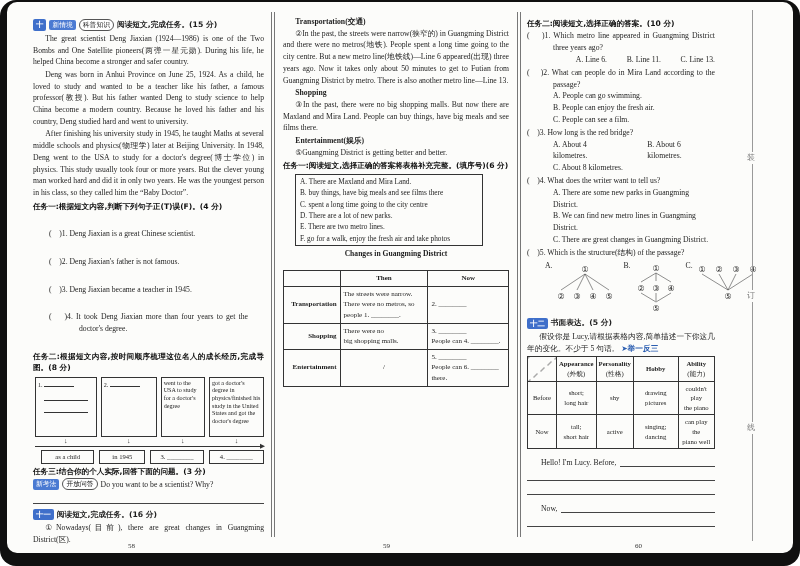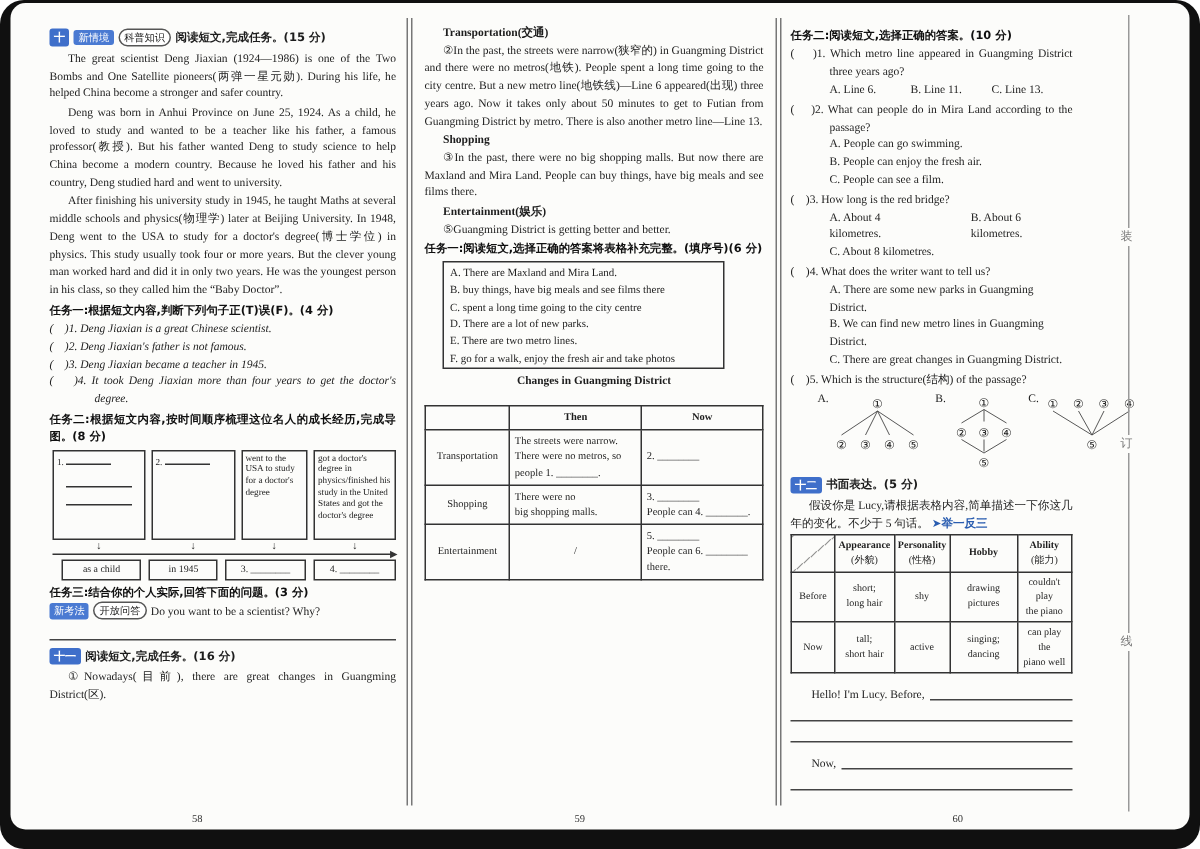--- a/index.html
+++ b/index.html
@@ -12,24 +12,24 @@
   .col1{left:26px;width:231px;}
   .col2{left:276px;width:226px;}
   .col3{left:520px;width:188px;}
   .sep{position:absolute;top:10px;bottom:16px;width:2px;border-left:1px solid #777;border-right:1px solid #777;}
   .sep1{left:264px;}
   .sep2{left:510px;}
 
   .para{font-size:7.7px;line-height:11.7px;text-align:justify;text-indent:1.6em;margin:0 0 1px;}
   .h-en{font-size:7.7px;line-height:11.7px;font-weight:bold;text-indent:1.6em;margin:0;}
   .task-cn{font-family:"DejaVu Sans",sans-serif;font-weight:bold;font-size:7.6px;line-height:11.4px;margin:2px 0 1px;color:#101010;text-align:justify;}
-  .tf{font-size:7.7px;line-height:11.8px;padding-left:30px;text-indent:-30px;white-space:pre-wrap;text-align:justify;margin:0;font-style:italic;}
+  .tf{font-size:7.7px;line-height:11.8px;padding-left:30px;text-indent:-30px;white-space:pre-wrap;text-align:justify;margin:16px;}
   .q{font-size:7.7px;line-height:11.8px;padding-left:26px;text-indent:-26px;white-space:pre-wrap;text-align:justify;margin:1px 0 0;}
   .opt{font-size:7.7px;line-height:11.8px;margin-left:26px;}
-  .opts-row{display:flex;margin-left:26px;gap:0;font-size:7.7px;line-height:11.8px;}
+  .opts-row{display:flex;margin-left:26px;gap:0;font-size:7.7px;line-height:11.8px;text-align:right;}
   .opts-row>span{flex:1;}
   .opts-row2{display:flex;margin-left:26px;gap:26px;font-size:7.7px;line-height:11.8px;}
 
   .sec-hdr{display:flex;align-items:center;gap:3px;margin:3px 0 2px;}
   .badge-num{background:#3f6fca;color:#fff;font-family:"DejaVu Sans",sans-serif;font-weight:bold;font-size:7.4px;line-height:1;padding:2px 3px;border-radius:2px;}
   .badge-fill{background:#4a7ad2;color:#fff;font-family:"DejaVu Sans",sans-serif;font-size:6.8px;line-height:1;padding:2px 3px;border-radius:2px;}
   .badge-outline{border:1px solid #555;border-radius:6px;font-family:"DejaVu Sans",sans-serif;font-size:6.8px;line-height:1;padding:1.5px 3px;color:#1a1a1a;background:#fff;}
   .sec-title{font-family:"DejaVu Sans",sans-serif;font-weight:bold;font-size:7.7px;}
   .inline-q{font-size:7.7px;}
 
@@ -49,21 +49,21 @@
   .sb1{width:48px;} .sb2{width:40px;} .sb3{width:48px;} .sb4{width:50px;}
 
   .badge-row{display:flex;align-items:center;gap:3px;margin:1px 0 1px;}
   .ans-line{border-bottom:0.8px solid #444;height:12px;margin:0 0 5px;}
 
   .opt-box{border:1px solid #333;margin:2px 0 2px 12px;padding:1px 4px;font-size:7.3px;line-height:11.4px;width:178px;}
   .tbl-title{font-weight:bold;font-size:7.6px;text-align:center;margin:3px 0 12px;}
   table{border-collapse:collapse;}
   .mtbl{width:100%;font-size:7px;line-height:10.6px;}
   .mtbl td{border:1px solid #333;padding:2px 3px;vertical-align:middle;}
-  .mtbl .lbl{text-align:center;width:50px;}
+  .mtbl .lbl{text-align:right;width:50px;font-weight:bold;}
   .mtbl .then{width:86px;}
   .mtbl .now{width:78px;}
   .mtbl thead td{text-align:center;font-weight:bold;}
   .pre{white-space:pre-line;}
 
   .diagrams{display:flex;margin:2px 0 2px 18px;gap:6px;align-items:flex-start;}
   .diag{display:flex;gap:1px;font-size:7.7px;}
   .diag svg{overflow:visible;}
   .diag text{font-size:8px;fill:#1d1d1d;}
   .diag line{stroke:#444;stroke-width:0.6;}

